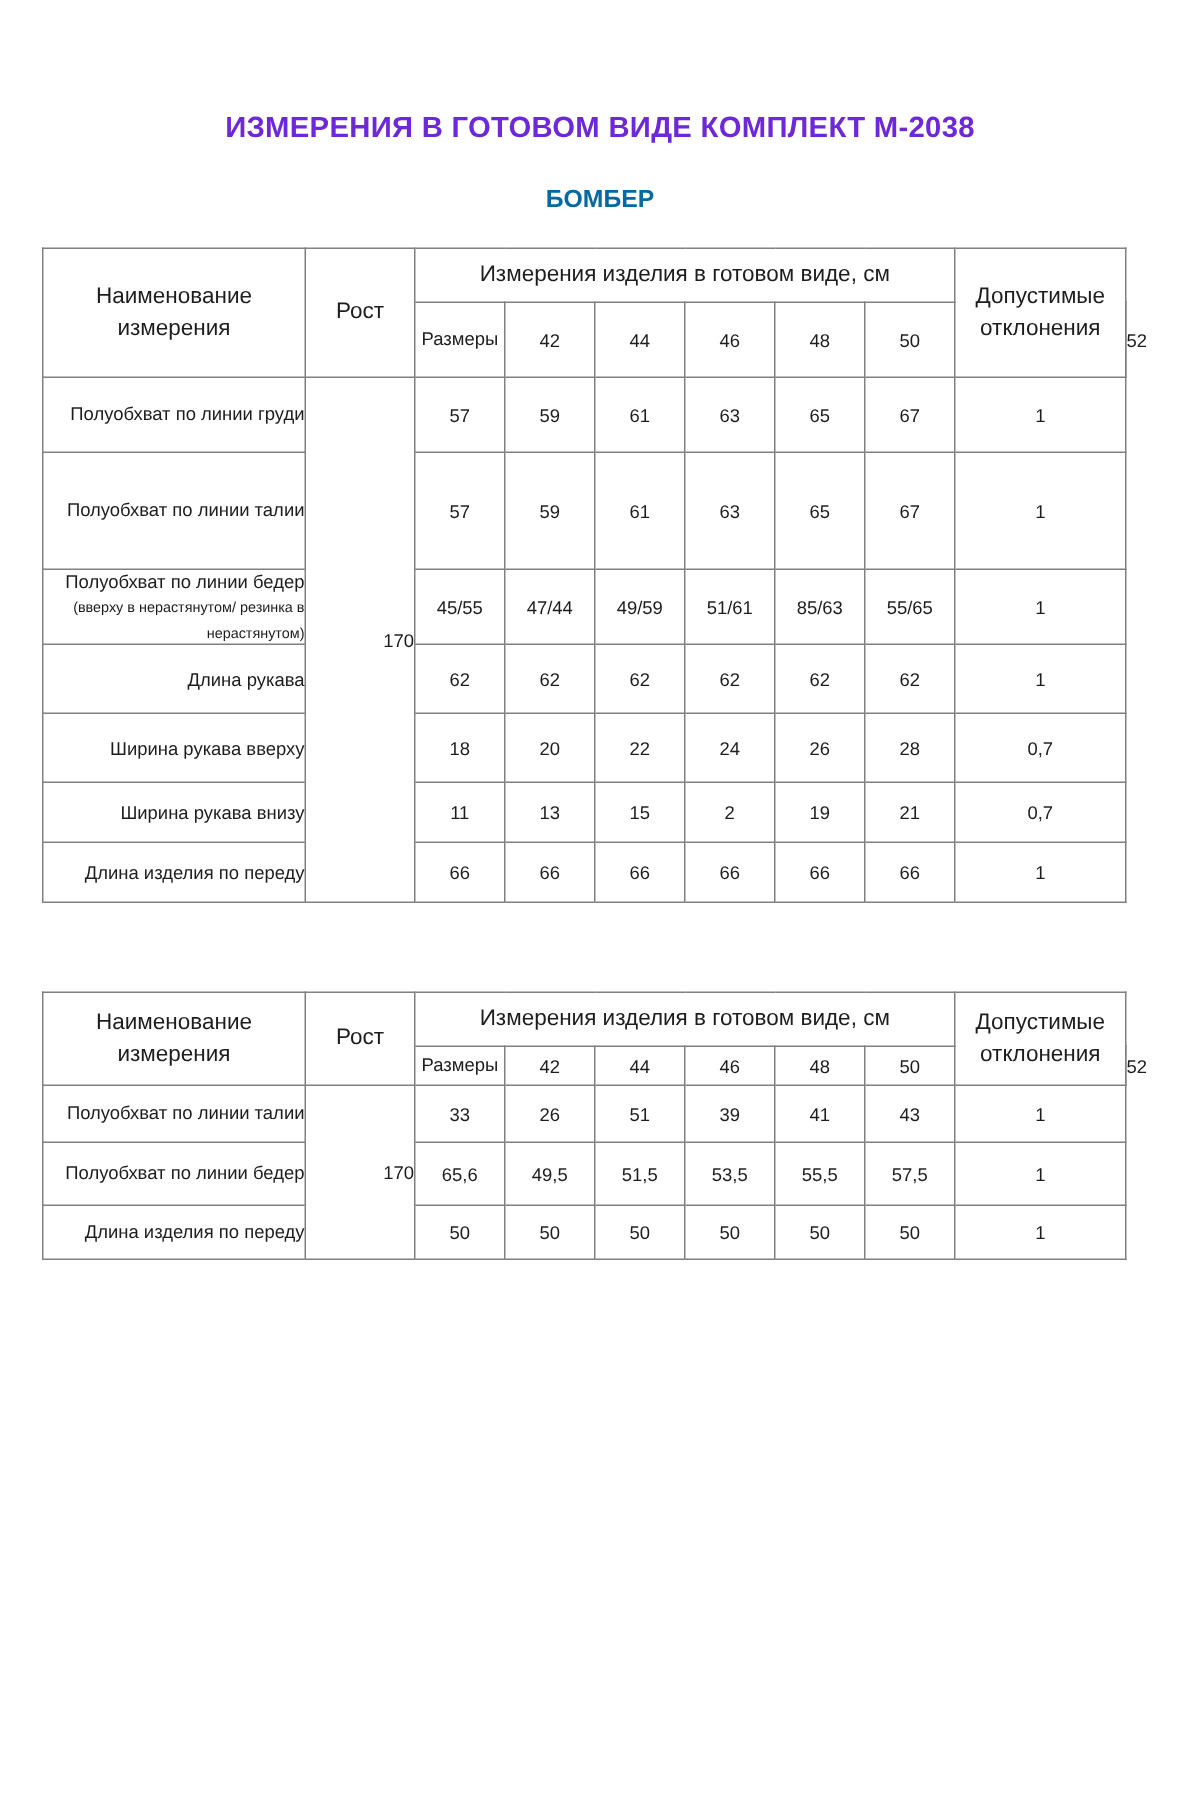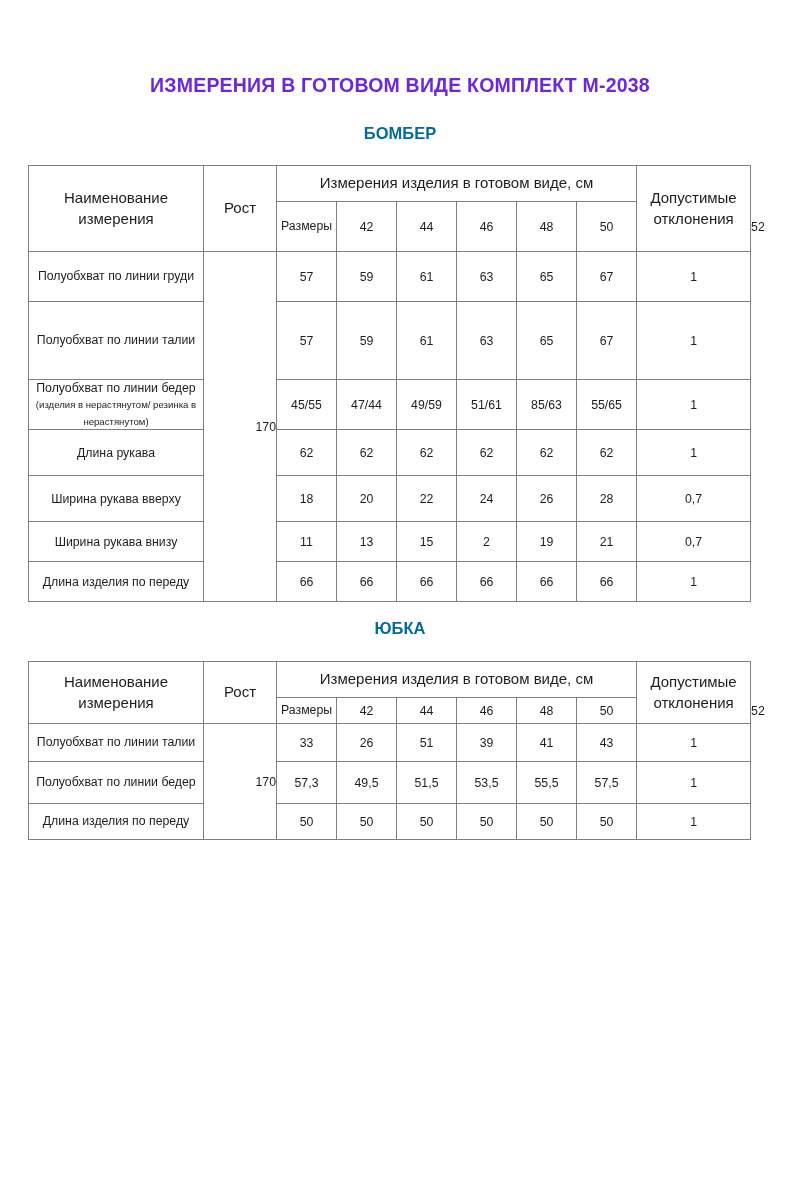--- a/index.html
+++ b/index.html
@@ -76,21 +76,21 @@
   col.c-size { width: 60px; }
   col.c-tol  { width: 114px; }
 
   .cell-head {
     text-align: center;
     font-size: 15px;
     line-height: 1.38;
     padding: 7px 4px 8px 4px;
   }
   .cell-name {
-    text-align: center;
+    text-align: right;
     padding: 5px 4px 5px 7px;
     line-height: 1.34;
   }
   .cell-name.center {
     text-align: left;
     padding-left: 4px;
   }
   .cell-num {
     text-align: center;
     padding: 4px 2px;
@@ -157,21 +157,21 @@
             <td class="cell-name">Полуобхват по линии талии</td>
             <td class="cell-num">57</td>
             <td class="cell-num">59</td>
             <td class="cell-num">61</td>
             <td class="cell-num">63</td>
             <td class="cell-num">65</td>
             <td class="cell-num">67</td>
             <td class="cell-num">1</td>
           </tr>
           <tr style="height:24px">
-            <td class="cell-name">Полуобхват по линии бедер <span class="note">(изделия в нерастянутом/ резинка в нерастянутом)</span></td>
+            <td class="cell-name">Полуобхват по линии бедер <span class="note">(вверху в нерастянутом/ резинка в нерастянутом)</span></td>
             <td class="cell-num">45/55</td>
             <td class="cell-num">47/44</td>
             <td class="cell-num">49/59</td>
             <td class="cell-num">51/61</td>
             <td class="cell-num">85/63</td>
             <td class="cell-num">55/65</td>
             <td class="cell-num">1</td>
           </tr>
           <tr style="height:46px">
             <td class="cell-name">Длина рукава</td>
@@ -210,21 +210,20 @@
             <td class="cell-num">66</td>
             <td class="cell-num">66</td>
             <td class="cell-num">66</td>
             <td class="cell-num">66</td>
             <td class="cell-num">1</td>
           </tr>
         </tbody>
     </table>
   </div>
 
-  <div class="section-title skirt">ЮБКА</div>
 
   <div class="tbl-wrap skirt">
     <table class="meas">
       <colgroup>
         <col class="c-name">
           <col class="c-rost">
         <col class="c-size">
           <col class="c-size">
           <col class="c-size">
         <col class="c-size">
@@ -254,21 +253,21 @@
             <td class="cell-num">33</td>
             <td class="cell-num">26</td>
             <td class="cell-num">51</td>
             <td class="cell-num">39</td>
             <td class="cell-num">41</td>
             <td class="cell-num">43</td>
             <td class="cell-num">1</td>
           </tr>
           <tr style="height:42px">
             <td class="cell-name">Полуобхват по линии бедер</td>
-            <td class="cell-num">57,3</td>
+            <td class="cell-num">65,6</td>
             <td class="cell-num">49,5</td>
             <td class="cell-num">51,5</td>
             <td class="cell-num">53,5</td>
             <td class="cell-num">55,5</td>
             <td class="cell-num">57,5</td>
             <td class="cell-num">1</td>
           </tr>
           <tr style="height:36px">
             <td class="cell-name">Длина изделия по переду</td>
             <td class="cell-num">50</td>

